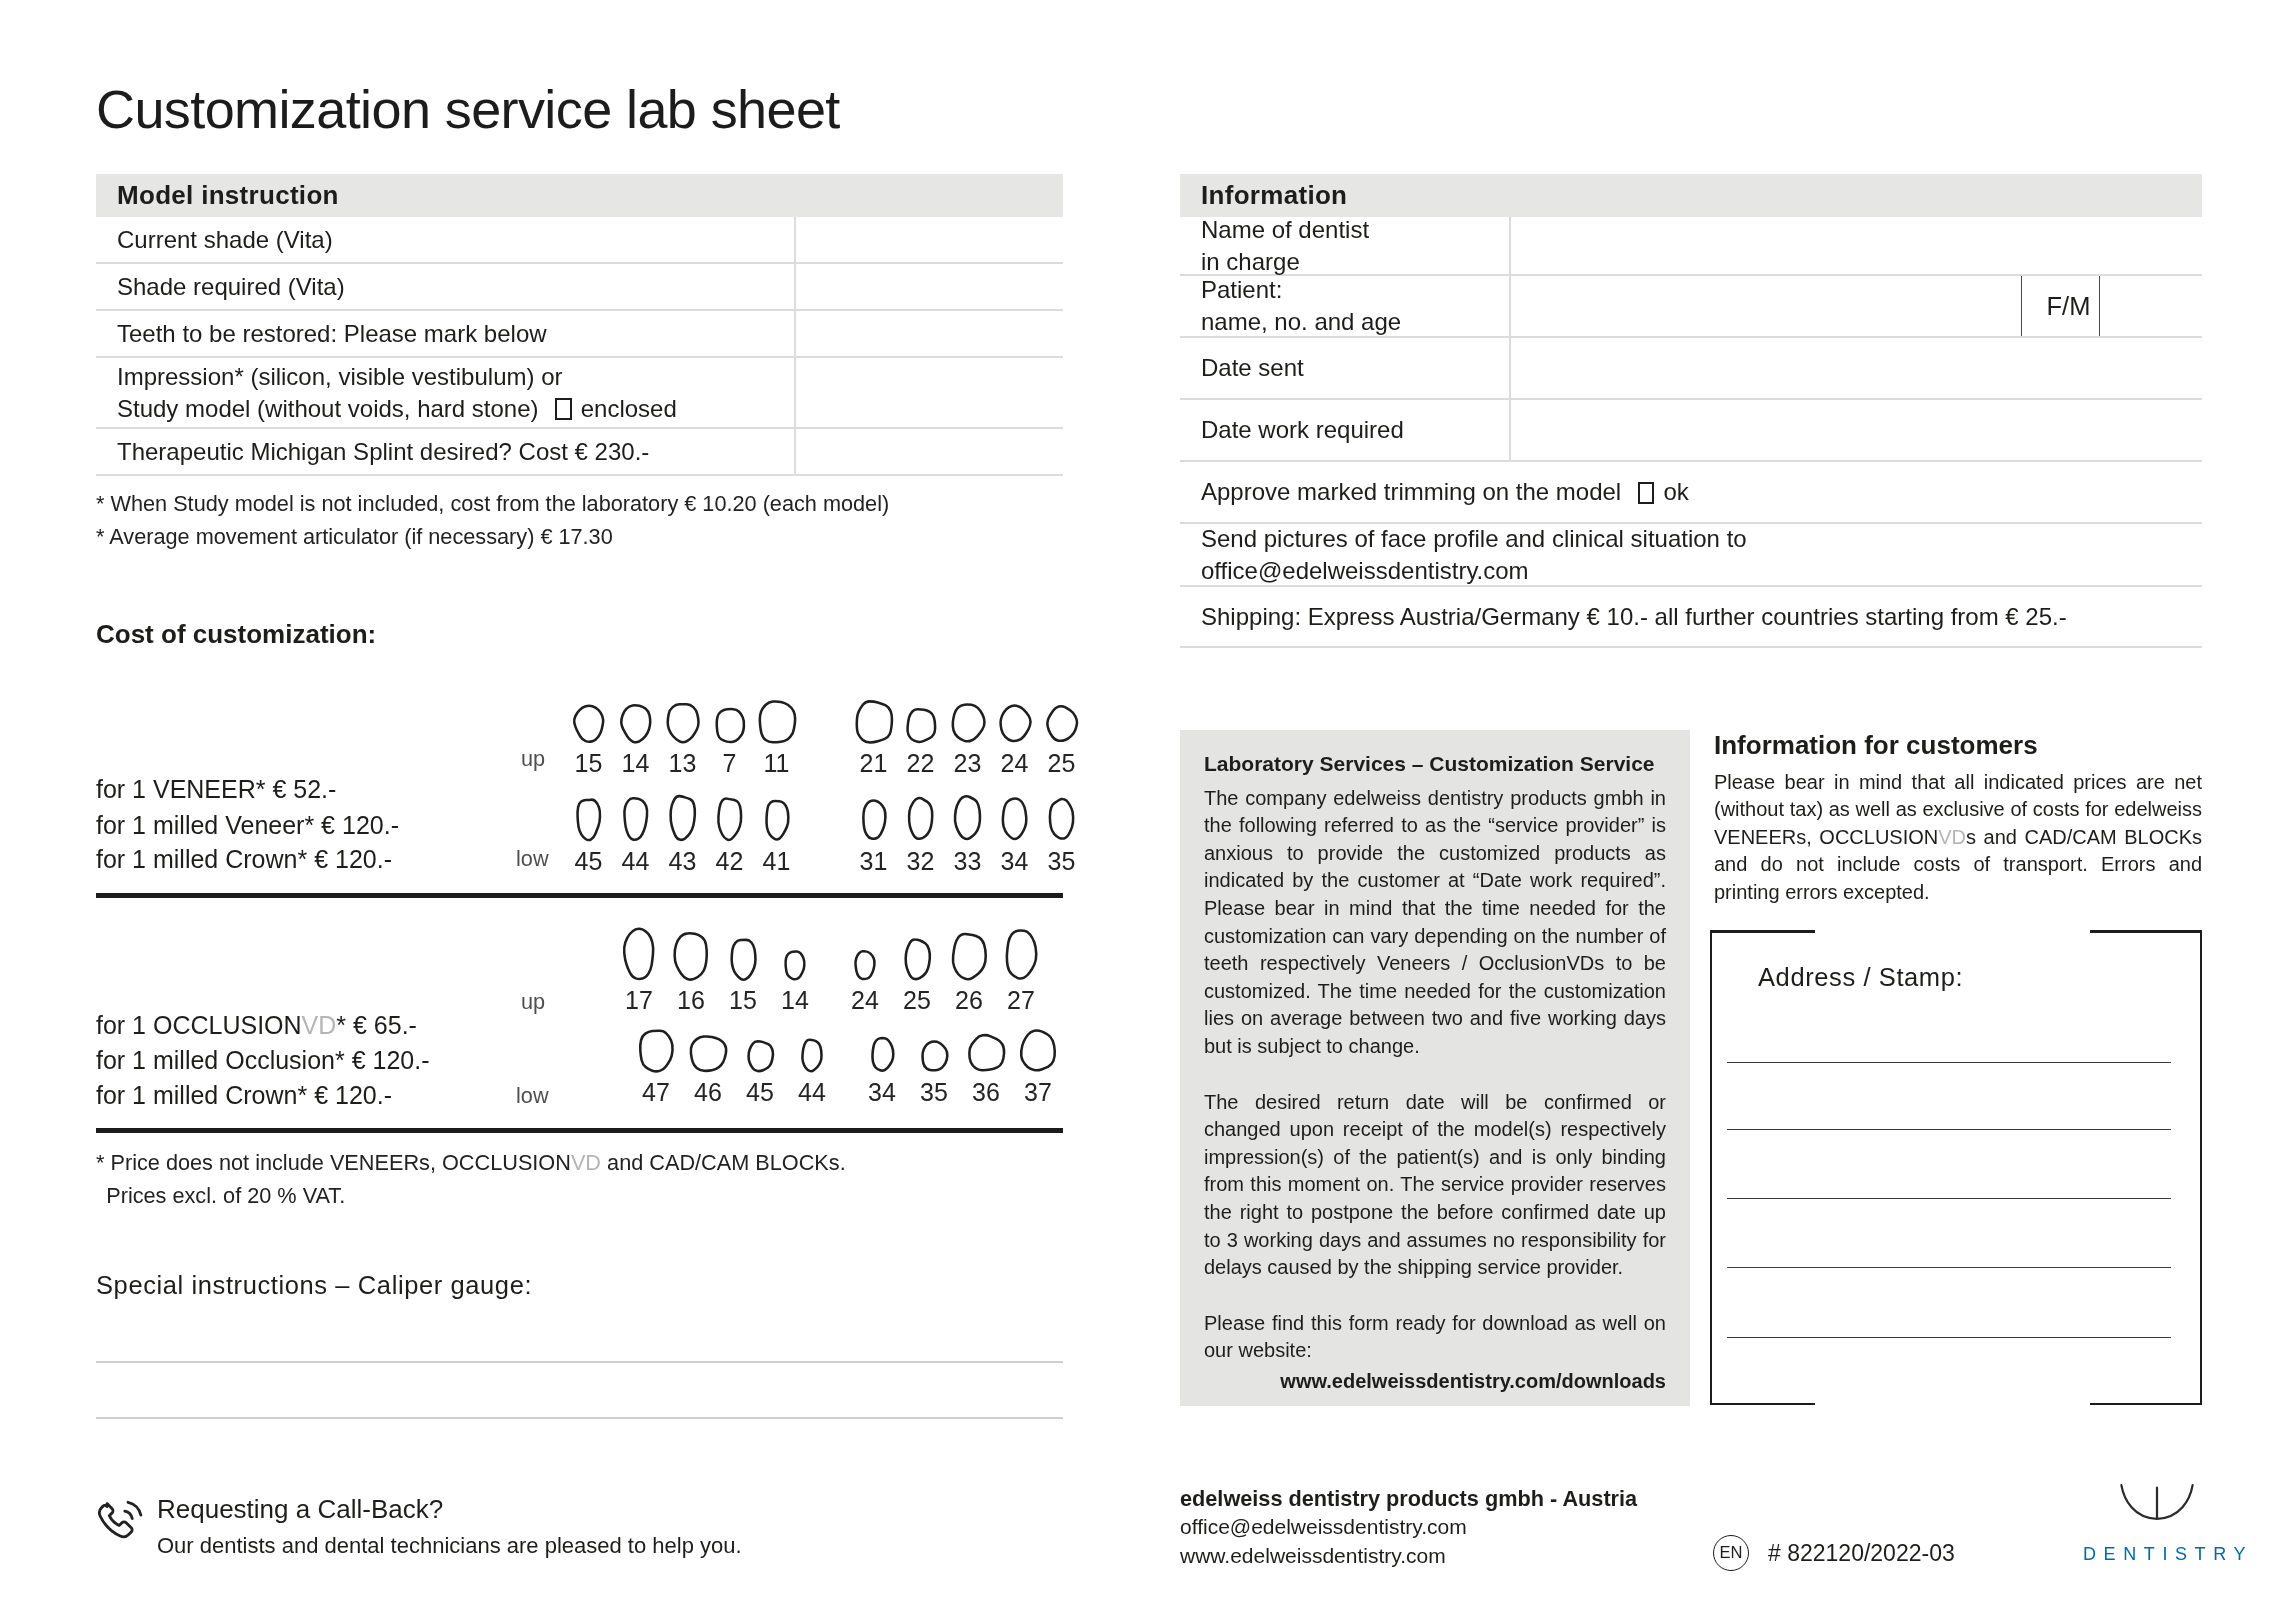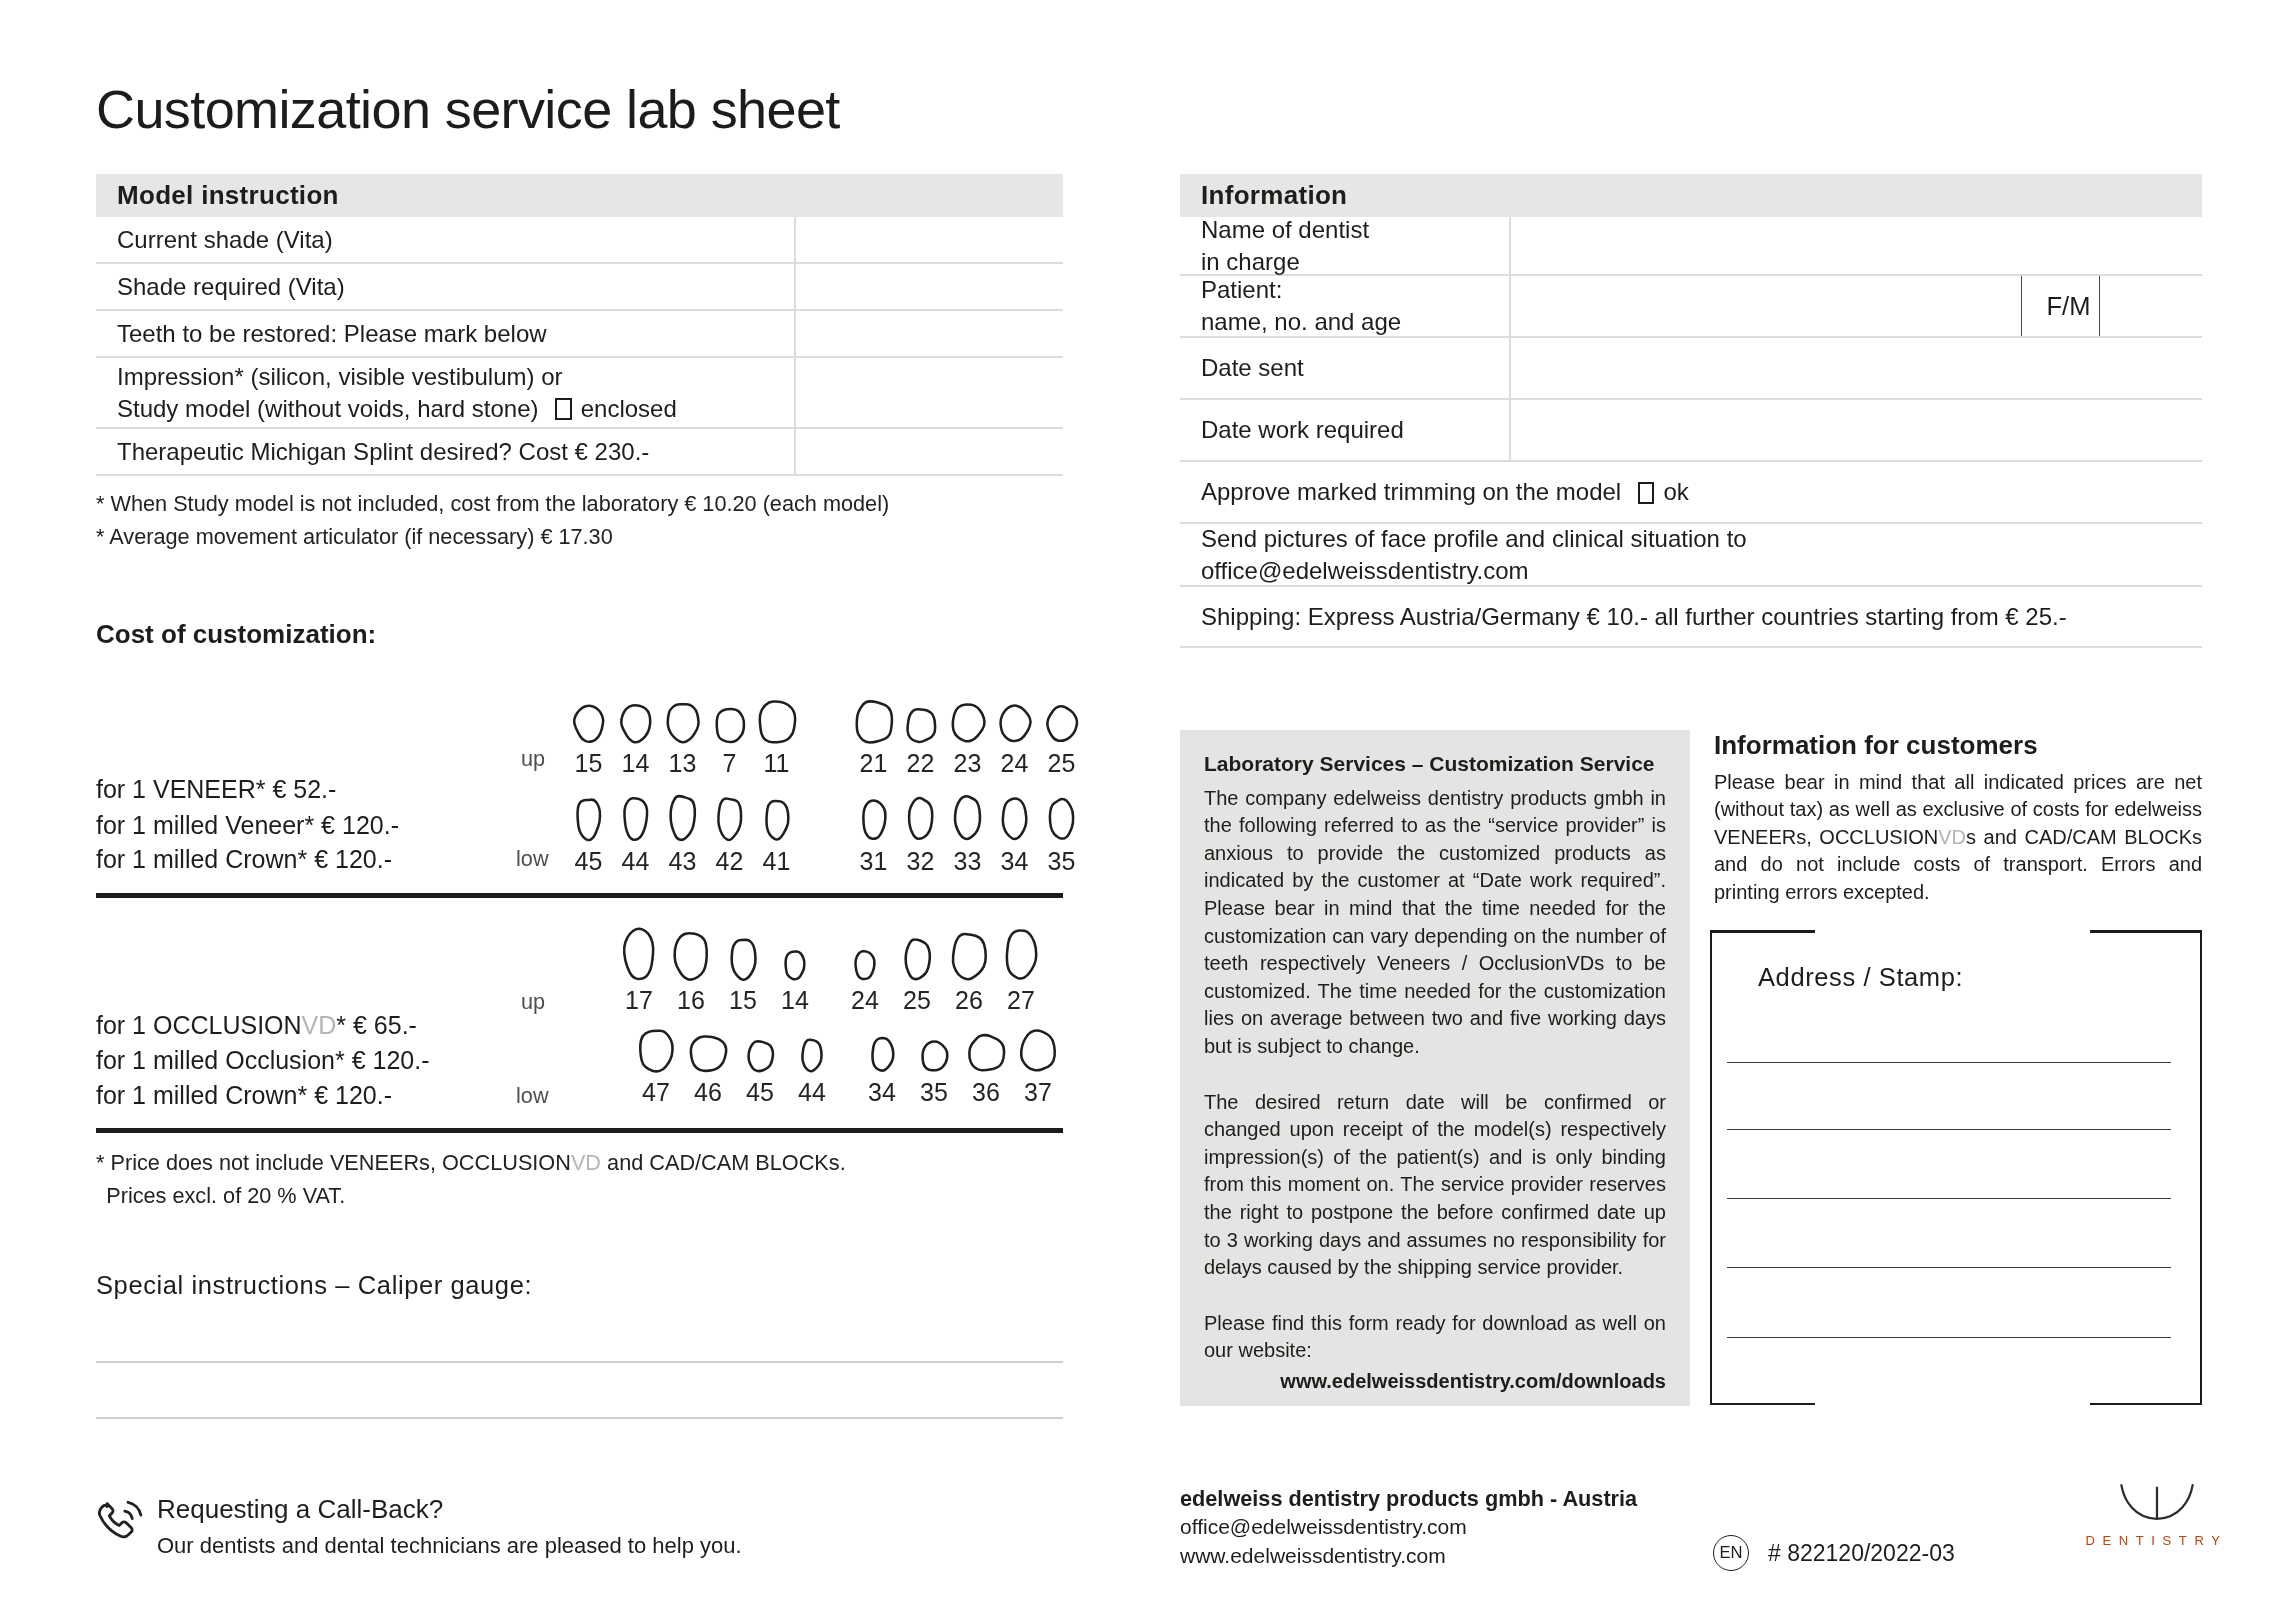--- a/index.html
+++ b/index.html
@@ -69,21 +69,21 @@
 
   
   .cb-title { font-size:26px; }
   .cb-sub { font-size:22px; }
   .f-company { font-size:21.7px; font-weight:bold; }
   .f-line { font-size:21px; }
   .en-badge { position:absolute; width:36px; height:36px; border:1.9px solid #1c1c1c; border-radius:50%;
               display:flex; align-items:center; justify-content:center; font-size:16.6px; }
   .doc-num { font-size:23px; }
   .logo { position:absolute; width:147px; text-align:center; }
-  .logo-text { font-size:13px; letter-spacing:7.6px; color:#c2410c; margin-top:7px; }
+  .logo-text { font-size:18px; letter-spacing:7.6px; color:#0369a1; margin-top:18px; }
 </style>
 </head>
 <body>
 
 <div class="page">
 
   <h1 class="abs page-title" style="left:96px; top:78px;">Customization service lab sheet</h1>
 
   <div class="form-table" style="left:96px; top:174px; width:967px;">
     <div class="t-head">Model instruction</div>

